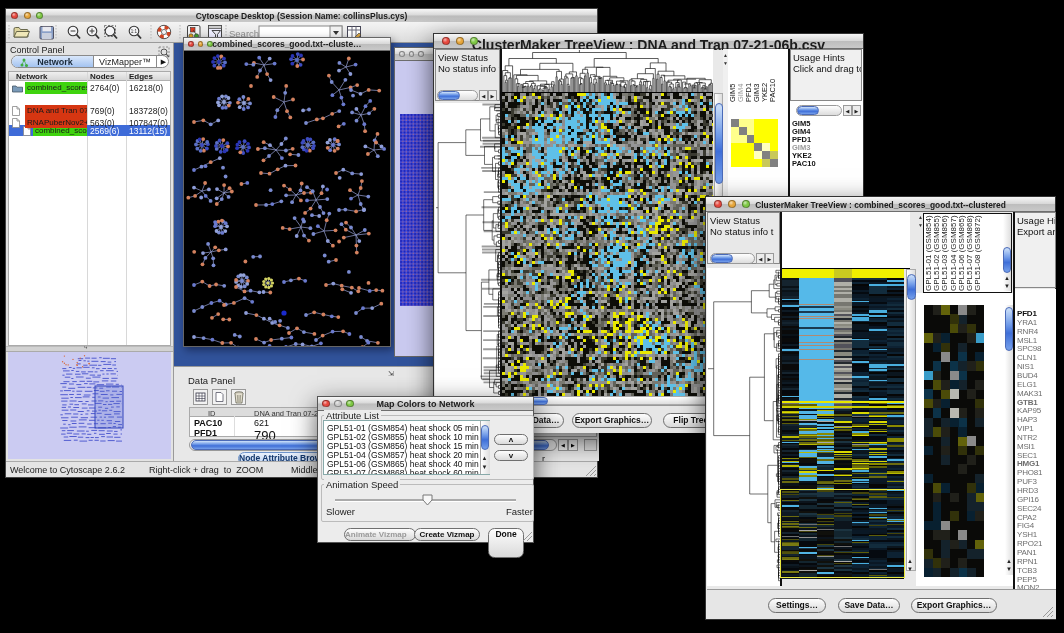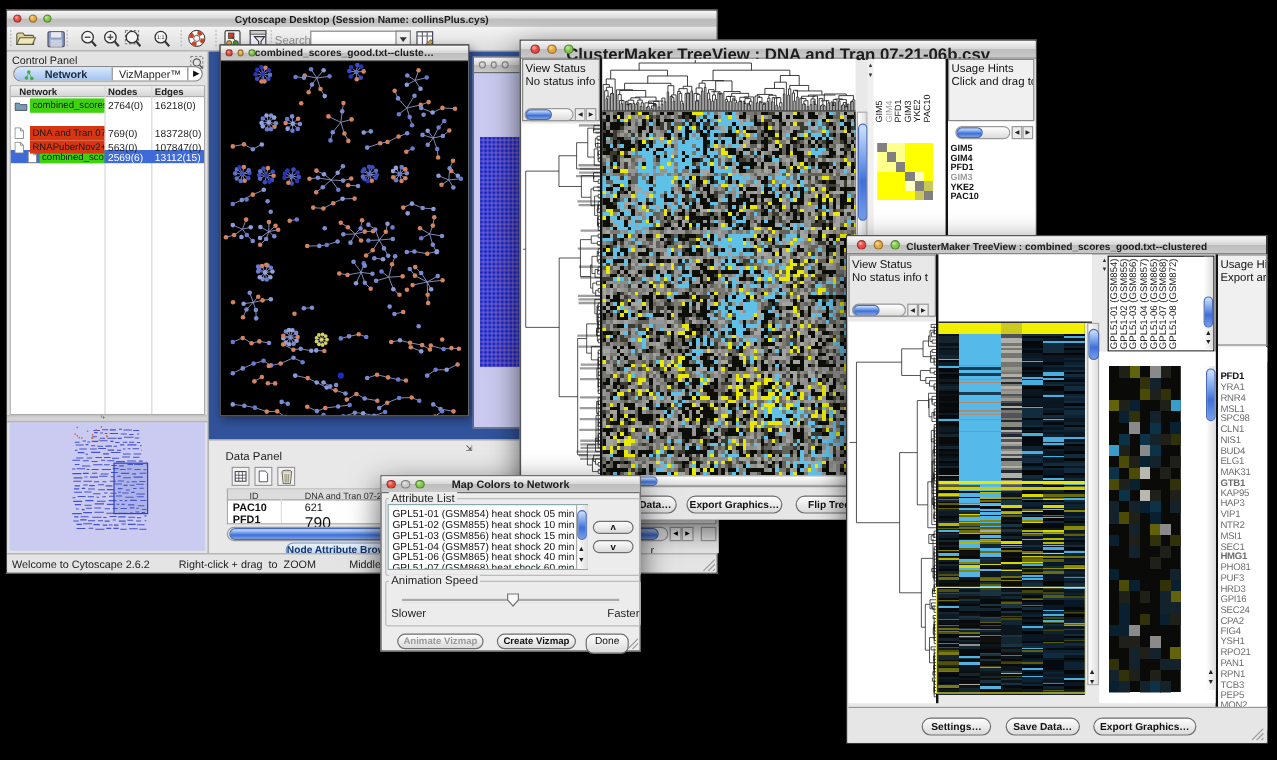--- a/index.html
+++ b/index.html
@@ -1005,19 +1005,19 @@
     <div style="position:absolute;left:176px;top:37px;width:34px;height:11px;border-radius:5.5px;background:linear-gradient(#fdfdfd,#dadada);border:1px solid #6f6f6f;box-sizing:border-box;font-weight:bold;font-size:8px;color:#111;text-align:center;line-height:9px;white-space:nowrap;overflow:hidden">ʌ</div>
     <div style="position:absolute;left:176px;top:53px;width:34px;height:11px;border-radius:5.5px;background:linear-gradient(#fdfdfd,#dadada);border:1px solid #6f6f6f;box-sizing:border-box;font-weight:bold;font-size:8px;color:#111;text-align:center;line-height:9px;white-space:nowrap;overflow:hidden">v</div>
     <div class="abs" style="left:3px;top:87px;width:211px;height:36px;border:1px solid #bbb;border-radius:2px"></div>
     <span class="abs" style="left:6px;top:82px;font-size:9.5px;color:#222;background:#ececec;padding:0 2px">Animation Speed</span>
     <div class="abs" style="left:17px;top:102px;width:181px;height:2px;background:#aaa;border-bottom:1px solid #fff"></div>
     <svg class="abs" style="left:104px;top:97px" width="11" height="12">
       <path d="M1 1 L10 1 L10 6 L5.5 11 L1 6 Z" fill="#f8f8f8" stroke="#777" stroke-width="1"></path>
     </svg>
     <span class="abs" style="left:8px;top:109px;font-size:9.5px;color:#222">Slower</span>
     <span class="abs" style="left:188px;top:109px;font-size:9.5px;color:#222">Faster</span>
-    <div style="position:absolute;left:13px;top:131px;width:72px;height:13px;border-radius:6.5px;background:linear-gradient(#fdfdfd,#dadada);border:1px solid #6f6f6f;box-sizing:border-box;font-weight:bold;font-size:8px;color:#9a9a9a;text-align:center;line-height:11px;white-space:nowrap;overflow:hidden">Animate Vizmap</div>
+    <div style="position:absolute;left:26px;top:131px;width:72px;height:13px;border-radius:6.5px;background:linear-gradient(#fdfdfd,#dadada);border:1px solid #6f6f6f;box-sizing:border-box;font-weight:bold;font-size:8px;color:#9a9a9a;line-height:11px;white-space:nowrap;overflow:hidden">Animate Vizmap</div>
     <div style="position:absolute;left:96px;top:131px;width:66px;height:13px;border-radius:6.5px;background:linear-gradient(#fdfdfd,#dadada);border:1px solid #6f6f6f;box-sizing:border-box;font-weight:bold;font-size:8px;color:#111;text-align:center;line-height:11px;white-space:nowrap;overflow:hidden">Create Vizmap</div>
-    <div style="position:absolute;left:170px;top:131px;width:36px;height:17px;border-radius:6.5px;background:linear-gradient(#fdfdfd,#dadada);border:1px solid #6f6f6f;box-sizing:border-box;font-weight:normal;font-size:8.5px;color:#111;text-align:center;line-height:11px;white-space:nowrap;overflow:hidden">Done</div>
+    <div style="position:absolute;left:170px;top:131px;width:36px;height:30px;border-radius:6.5px;background:linear-gradient(#fdfdfd,#dadada);border:1px solid #6f6f6f;box-sizing:border-box;font-weight:bold;font-size:8.5px;color:#111;text-align:center;line-height:11px;white-space:nowrap;overflow:hidden">Done</div>
     <svg class="abs" style="right:1px;bottom:1px" width="9" height="9">
       <line x1="0" y1="9" x2="9" y2="0" stroke="#999"></line>
       <line x1="4" y1="9" x2="9" y2="4" stroke="#999"></line>
     </svg>
   </div>
 </body></html>

